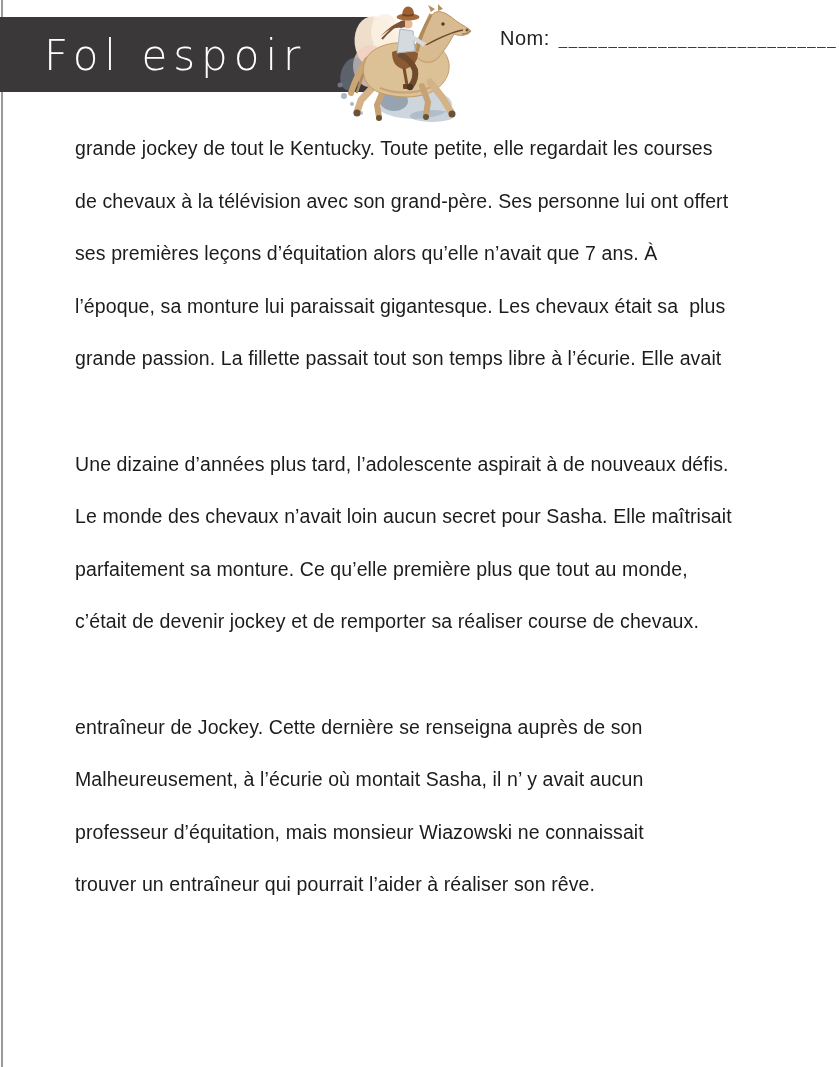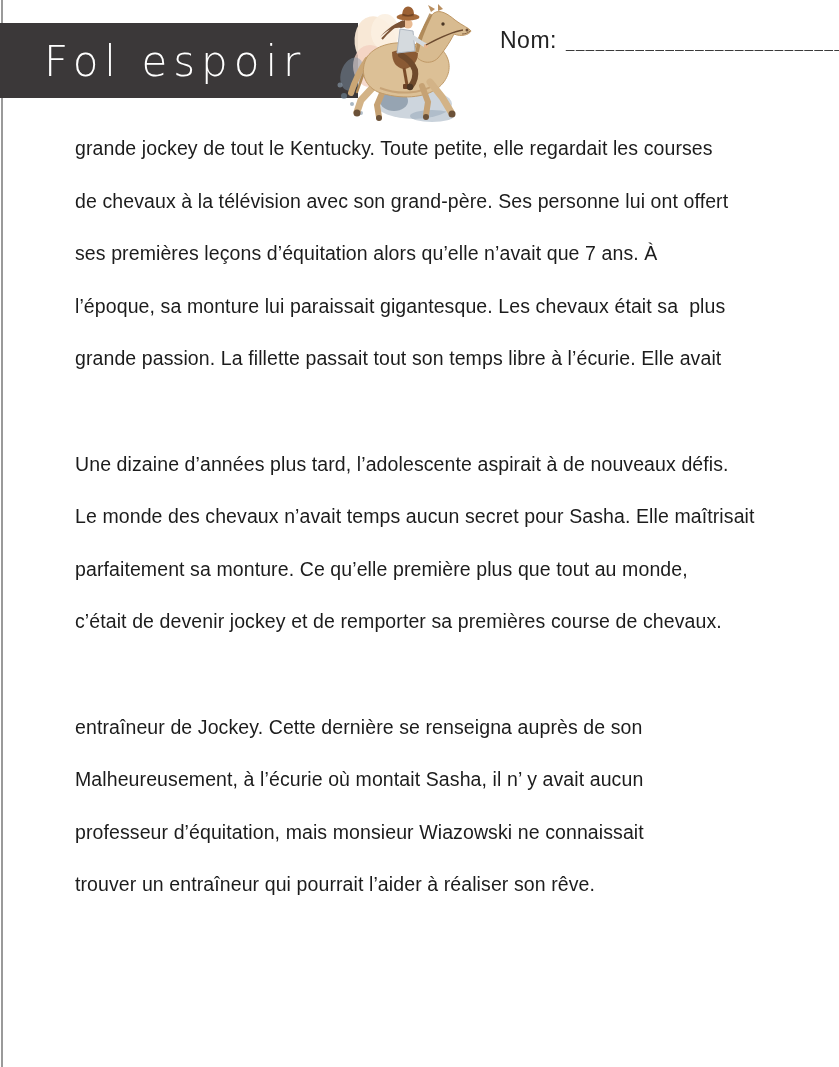--- a/index.html
+++ b/index.html
@@ -9,24 +9,25 @@
     position: relative;
     overflow: hidden;
     font-family: "Liberation Sans", sans-serif;
   }
   .page-edge {
     position: absolute; left: 1px; top: 0;
     width: 2px; height: 1067px;
     background: #9a9a9a;
   }
   .banner {
-    position: absolute; left: 0; top: 23px;
+    position: absolute; left: 0; top: 17px;
     width: 358px; height: 75px;
     background: #3b3839;
     z-index: 1;
+    padding-left: 15px;
   }
   .banner-title {
     position: absolute; left: 44px; top: 0;
     height: 75px; line-height: 78px;
     font-family: "DejaVu Sans", sans-serif;
     font-size: 42px; font-weight: 300;
     letter-spacing: 6px;
     color: #ffffff;
     white-space: pre;
   }
@@ -34,21 +35,21 @@
     position: absolute; left: 330px; top: 0;
     width: 148px; height: 128px;
     z-index: 2;
   }
   .name-row {
     position: absolute; left: 500px; top: 27px;
     display: flex; align-items: baseline;
     z-index: 1;
   }
   .name-label {
-    font-size: 23px; color: #232323;
+    font-size: 20px; color: #232323;
     letter-spacing: 0.5px;
   }
   .name-line {
     font-size: 15px; color: #2e2e2e;
     letter-spacing: 1.6px;
     margin-left: 9px;
     white-space: pre;
   }
   .text-body {
     position: absolute; left: 75px; top: 122px;
@@ -143,23 +144,23 @@
 <div class="text-body">
   <div class="para">
     <div class="line">grande jockey de tout le Kentucky. Toute petite, elle regardait les courses</div>
     <div class="line">de chevaux à la télévision avec son grand-père. Ses personne lui ont offert</div>
     <div class="line">ses premières leçons d’équitation alors qu’elle n’avait que 7 ans. À</div>
     <div class="line">l’époque, sa monture lui paraissait gigantesque. Les chevaux était sa  plus</div>
     <div class="line">grande passion. La fillette passait tout son temps libre à l’écurie. Elle avait</div>
   </div>
   <div class="para">
     <div class="line">Une dizaine d’années plus tard, l’adolescente aspirait à de nouveaux défis.</div>
-    <div class="line">Le monde des chevaux n’avait temps aucun secret pour Sasha. Elle maîtrisait</div>
+    <div class="line">Le monde des chevaux n’avait loin aucun secret pour Sasha. Elle maîtrisait</div>
     <div class="line">parfaitement sa monture. Ce qu’elle première plus que tout au monde,</div>
-    <div class="line">c’était de devenir jockey et de remporter sa premières course de chevaux.</div>
+    <div class="line">c’était de devenir jockey et de remporter sa réaliser course de chevaux.</div>
   </div>
   <div class="para">
     <div class="line">entraîneur de Jockey. Cette dernière se renseigna auprès de son</div>
     <div class="line">Malheureusement, à l’écurie où montait Sasha, il n’ y avait aucun</div>
     <div class="line">professeur d’équitation, mais monsieur Wiazowski ne connaissait</div>
     <div class="line">trouver un entraîneur qui pourrait l’aider à réaliser son rêve.</div>
   </div>
 </div>
 
 </body></html>

